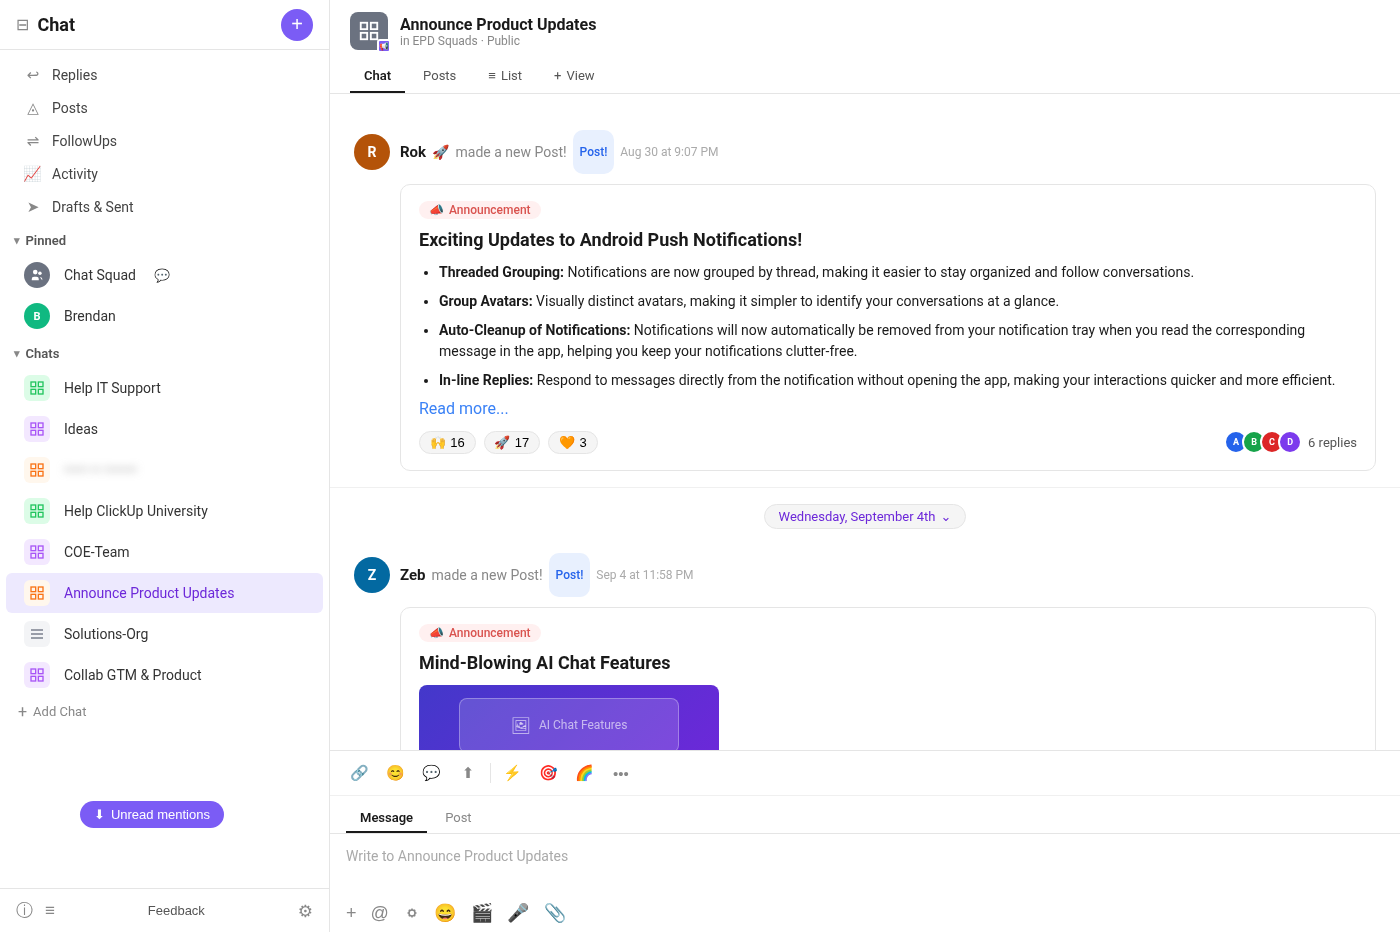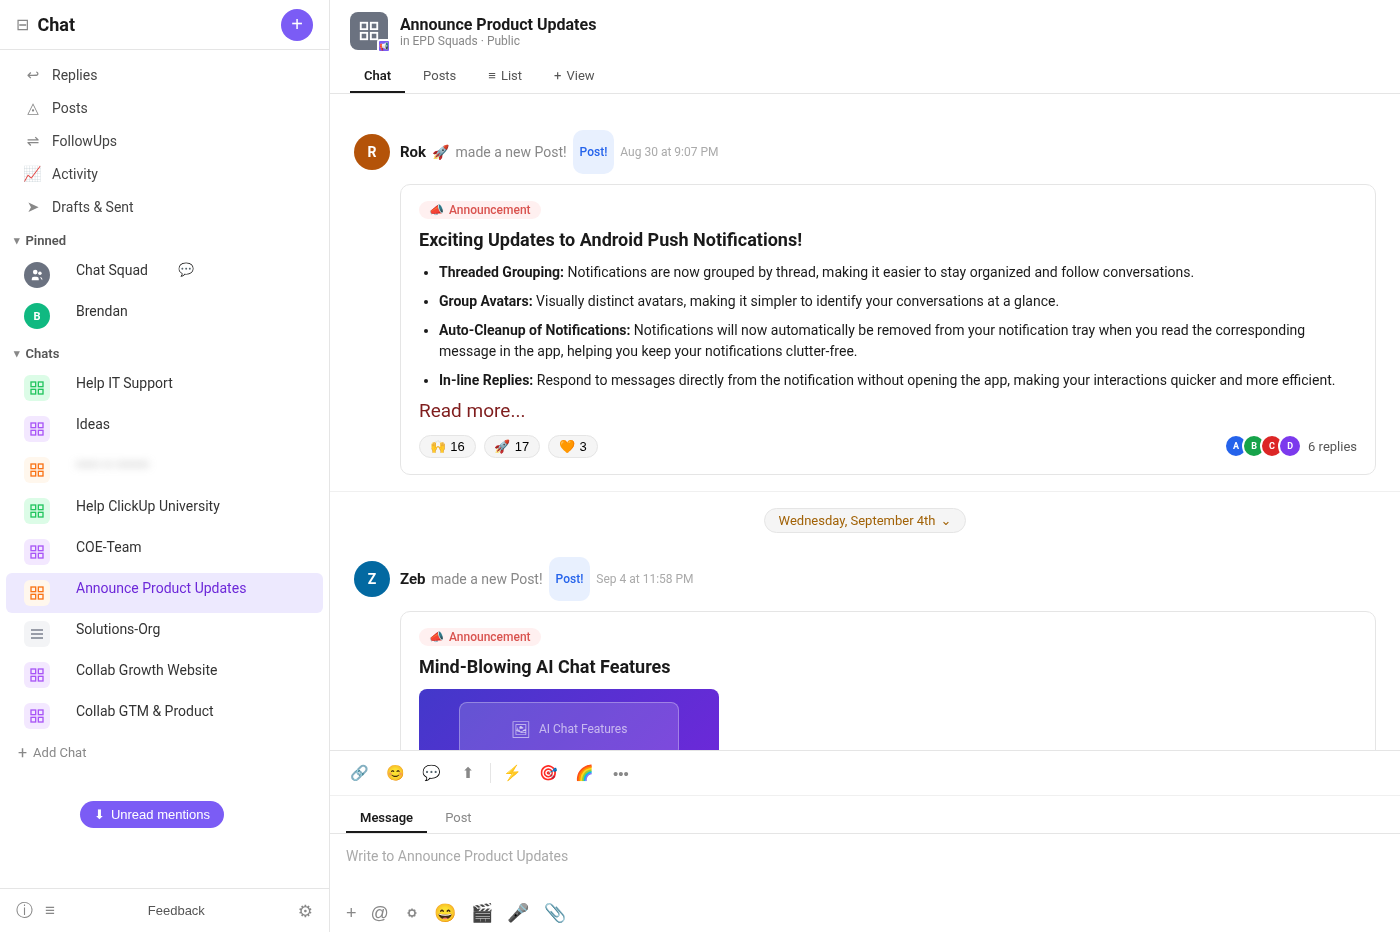--- a/index.html
+++ b/index.html
@@ -70,21 +70,22 @@
       padding: 6px 14px;
       font-size: 13px;
       font-weight: 600;
       color: #555;
       cursor: pointer;
       margin-top: 4px;
     }
     .sidebar-section-header .chevron { font-size: 11px; color: #888; }
     .sidebar-chat-item {
       display: flex;
-      gap: 26px;
+      align-items: center;
+      gap: 14px;
       padding: 7px 18px;
       cursor: pointer;
       color: #333;
       font-size: 14px;
       border-radius: 6px;
       margin: 1px 6px;
     }
     .sidebar-chat-item.active { background: #ede9fe; color: #6d28d9; }
     .avatar-sm {
       width: 26px;
@@ -286,21 +287,21 @@
     }
     .post-title {
       font-size: 18px;
       font-weight: 700;
       margin-bottom: 12px;
       color: #1a1a1a;
     }
     .post-body ul { padding-left: 20px; }
     .post-body li { margin-bottom: 8px; line-height: 1.5; }
     .post-body li strong { font-weight: 700; }
-    .read-more { color: #7f1d1d; cursor: pointer; font-size: 19px; margin-top: 8px; display: block; }
+    .read-more { color: #3b82f6; cursor: pointer; font-size: 16px; margin-top: 8px; display: block; }
     .reactions {
       display: flex;
       align-items: center;
       gap: 8px;
       margin-top: 12px;
     }
     .reaction-btn {
       display: inline-flex;
       align-items: center;
       gap: 4px;
@@ -339,21 +340,21 @@
       align-items: center;
       justify-content: center;
       padding: 16px 0 8px 0;
     }
     .date-divider-label {
       background: #f5f5f5;
       border: 1px solid #e5e5e5;
       border-radius: 16px;
       padding: 4px 14px;
       font-size: 13px;
-      color: #a16207;
+      color: #6d28d9;
       display: flex;
       align-items: center;
       gap: 5px;
       cursor: pointer;
       text-align: right;
     }
 
     
     .second-post-image {
       width: 300px;
@@ -579,31 +580,20 @@
     </div>
     <div class="sidebar-chat-item">
       <div class="chat-item-icon" style="background:#f3f4f6;">
         <svg width="16" height="16" viewBox="0 0 24 24" fill="none" stroke="#6b7280" stroke-width="2">
             <line x1="3" y1="6" x2="21" y2="6"></line>
             <line x1="3" y1="12" x2="21" y2="12"></line>
             <line x1="3" y1="18" x2="21" y2="18"></line>
           </svg>
       </div>
       <span>Solutions-Org</span>
-    </div>
-    <div class="sidebar-chat-item">
-      <div class="chat-item-icon" style="background:#f3e8ff;">
-        <svg width="16" height="16" viewBox="0 0 24 24" fill="none" stroke="#a855f7" stroke-width="2">
-            <rect x="3" y="3" width="7" height="7"></rect>
-            <rect x="14" y="3" width="7" height="7"></rect>
-            <rect x="14" y="14" width="7" height="7"></rect>
-            <rect x="3" y="14" width="7" height="7"></rect>
-          </svg>
-      </div>
-      <span>Collab Growth Website</span>
     </div>
     <div class="sidebar-chat-item">
       <div class="chat-item-icon" style="background:#f3e8ff;">
         <svg width="16" height="16" viewBox="0 0 24 24" fill="none" stroke="#a855f7" stroke-width="2">
             <rect x="3" y="3" width="7" height="7"></rect>
             <rect x="14" y="3" width="7" height="7"></rect>
             <rect x="14" y="14" width="7" height="7"></rect>
             <rect x="3" y="14" width="7" height="7"></rect>
           </svg>
       </div>

